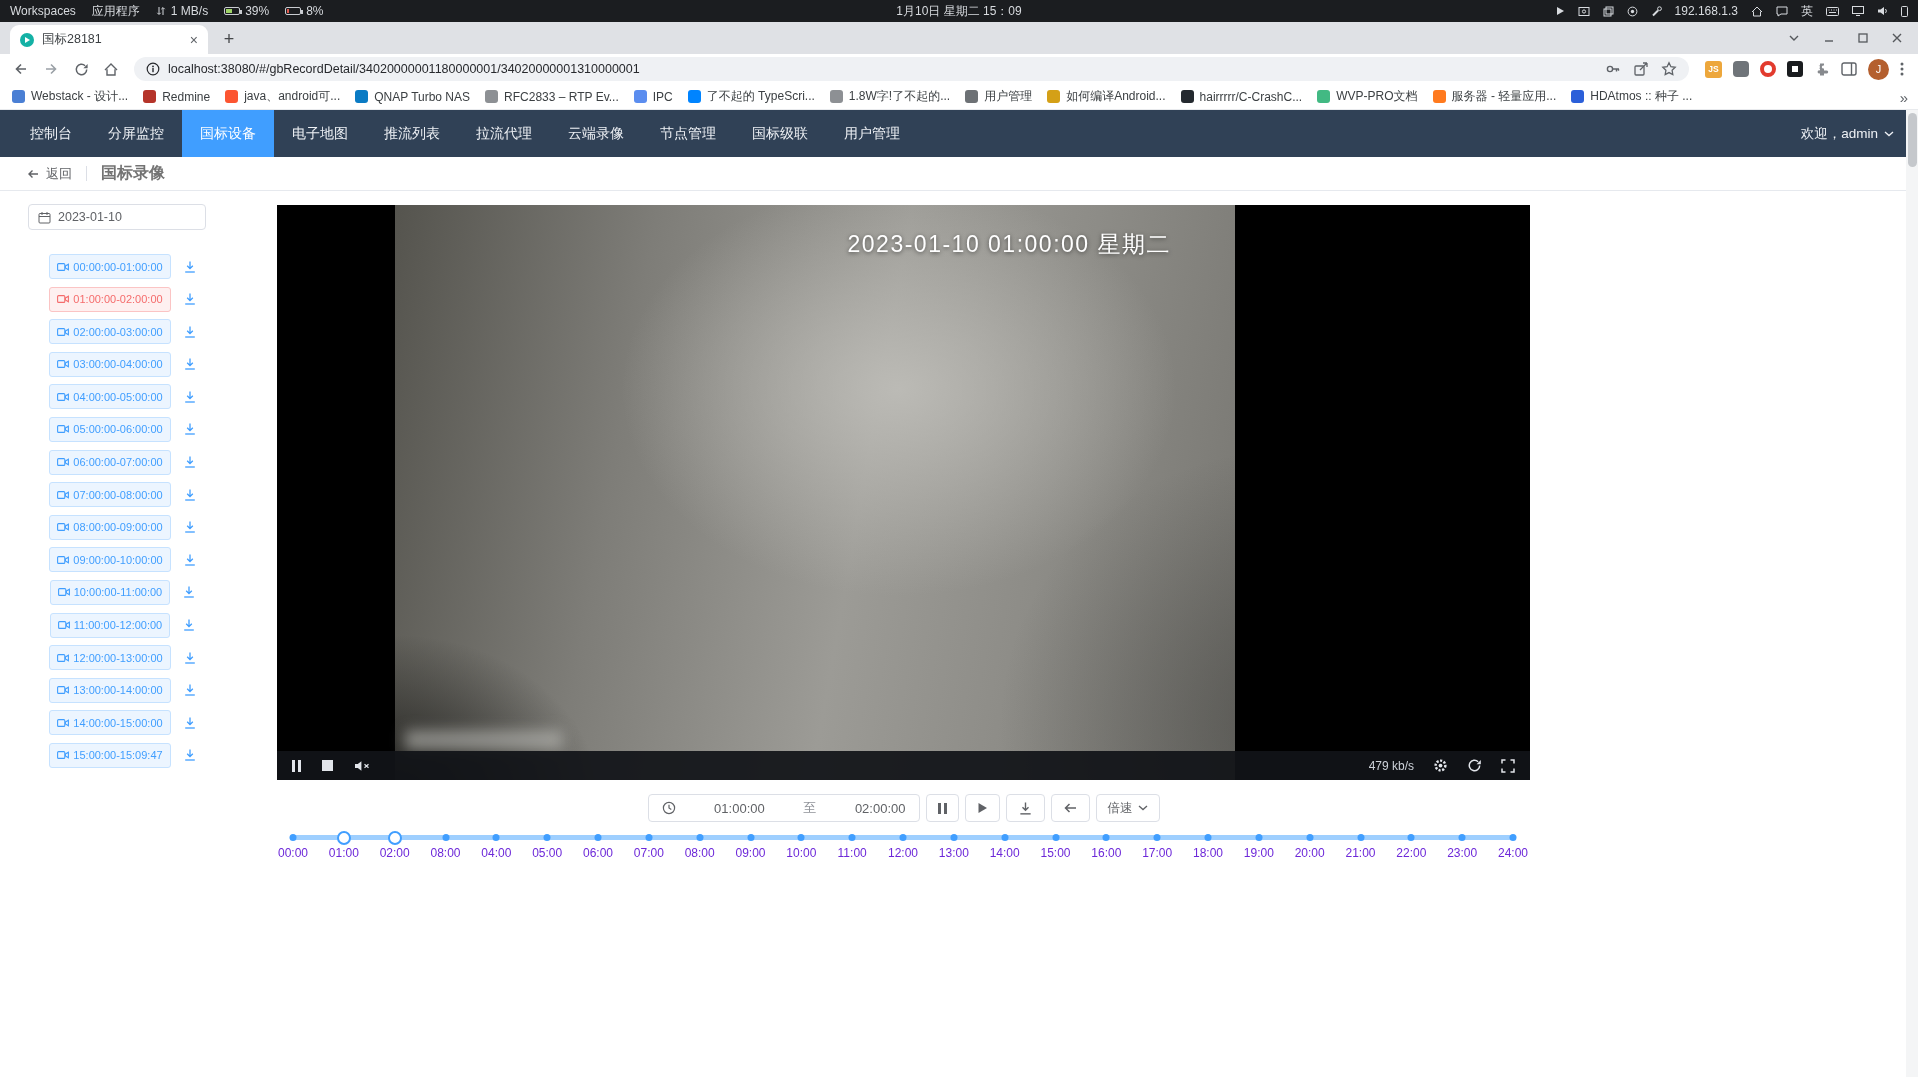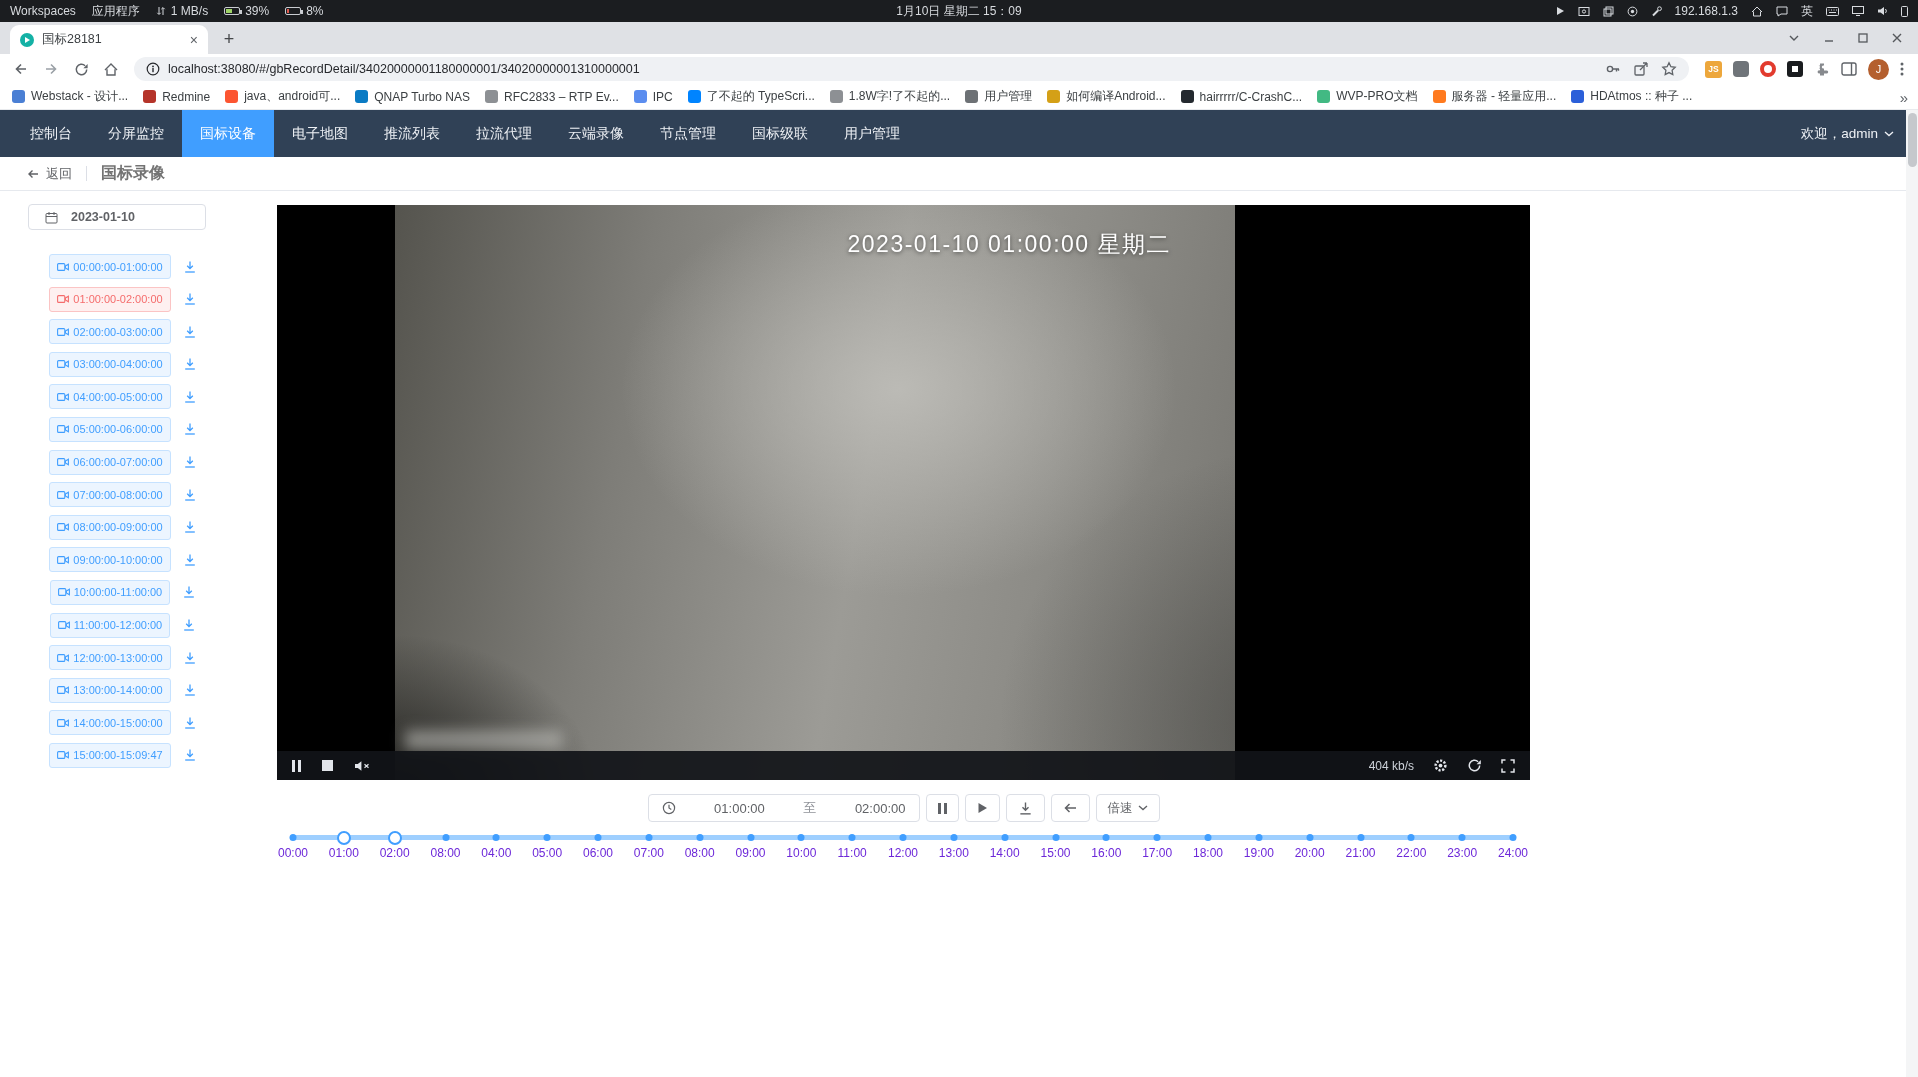--- a/index.html
+++ b/index.html
@@ -59,21 +59,21 @@
   .nav-item.active { background:#409eff; color:#fff; }
   .nav-right { margin-left:auto; display:flex; align-items:center; gap:6px; padding-right:24px; font-size:13.5px; }
 
   
   .page { position:absolute; top:157px; left:0; right:0; bottom:0; background:#fff; }
   .crumbs { position:absolute; top:0; left:0; right:0; height:34px; border-bottom:1px solid #e6e9ee; display:flex; align-items:center; gap:14px; padding-left:26px; color:#606266; font-size:13px; }
   .crumb-back { display:flex; align-items:center; gap:6px; cursor:pointer; }
   .crumb-div { width:1px; height:15px; background:#dcdfe6; }
   .crumb-title { font-size:16px; font-weight:bold; color:#737373; }
 
-  .date-input { position:absolute; top:47px; left:28px; width:178px; height:26px; border:1px solid #dcdfe6; border-radius:4px; display:flex; align-items:center; gap:13px; padding:0 16px; font-size:12.5px; color:#606266; background:#fff;font-weight:bold; }
+  .date-input { position:absolute; top:47px; left:28px; width:178px; height:26px; border:1px solid #dcdfe6; border-radius:4px; display:flex; align-items:center; gap:7px; padding:0 9px; font-size:12.5px; color:#606266; background:#fff; }
 
   .seg-list { position:absolute; top:97px; left:28px; width:190px; }
   .seg-row { display:flex; align-items:center; justify-content:center; gap:12px; margin-bottom:7.6px; height:25px; }
   .seg-btn { display:flex; align-items:center; gap:4px; height:25px; padding:0 7px; background:#ecf5ff; border:1px solid #c6e2ff; border-radius:3px; color:#409eff; font-size:11px; white-space:nowrap; cursor:pointer; }
   .seg-row.active .seg-btn { background:#fef0f0; border-color:#fbc4c4; color:#f56c6c; }
   .dl { color:#409eff; flex:none; cursor:pointer; }
 
   
   .player { position:absolute; top:48px; left:277px; width:1253px; height:575px; background:#000; }
   .vidc { position:absolute; top:0; bottom:0; left:118px; width:840px;
@@ -639,21 +639,21 @@
         <span class="pause-ic">
             <i></i>
             <i></i>
           </span>
         <span class="stop-ic"></span>
         <svg width="16" height="12" viewBox="0 0 16 12">
             <polygon points="1,4 3.8,4 7.4,1.2 7.4,10.8 3.8,8 1,8" fill="currentColor"></polygon>
             <path d="M10.5 4.2l4 3.6M14.5 4.2l-4 3.6" stroke="currentColor" stroke-width="1.2" fill="none"></path>
           </svg>
         <span class="pbar-right">
-          <span class="bitrate">404 kb/s</span>
+          <span class="bitrate">479 kb/s</span>
           <svg width="15" height="15" viewBox="0 0 16 16">
               <circle cx="8" cy="8" r="5.2" fill="none" stroke="currentColor" stroke-width="2.6" stroke-dasharray="2.3 1.6"></circle>
               <circle cx="8" cy="8" r="2" fill="currentColor"></circle>
             </svg>
           <svg width="15" height="15" viewBox="0 0 15 15">
               <path d="M12.7 7.5a5.2 5.2 0 1 1-1.6-3.75" fill="none" stroke="currentColor" stroke-width="1.5"></path>
               <polygon points="13.8,2 13.8,6.2 9.6,6.2" fill="currentColor"></polygon>
             </svg>
           <svg width="14" height="14" viewBox="0 0 14 14">
               <path d="M1 4.5V1h3.5M9.5 1H13v3.5M13 9.5V13H9.5M4.5 13H1V9.5" fill="none" stroke="currentColor" stroke-width="1.5"></path>

